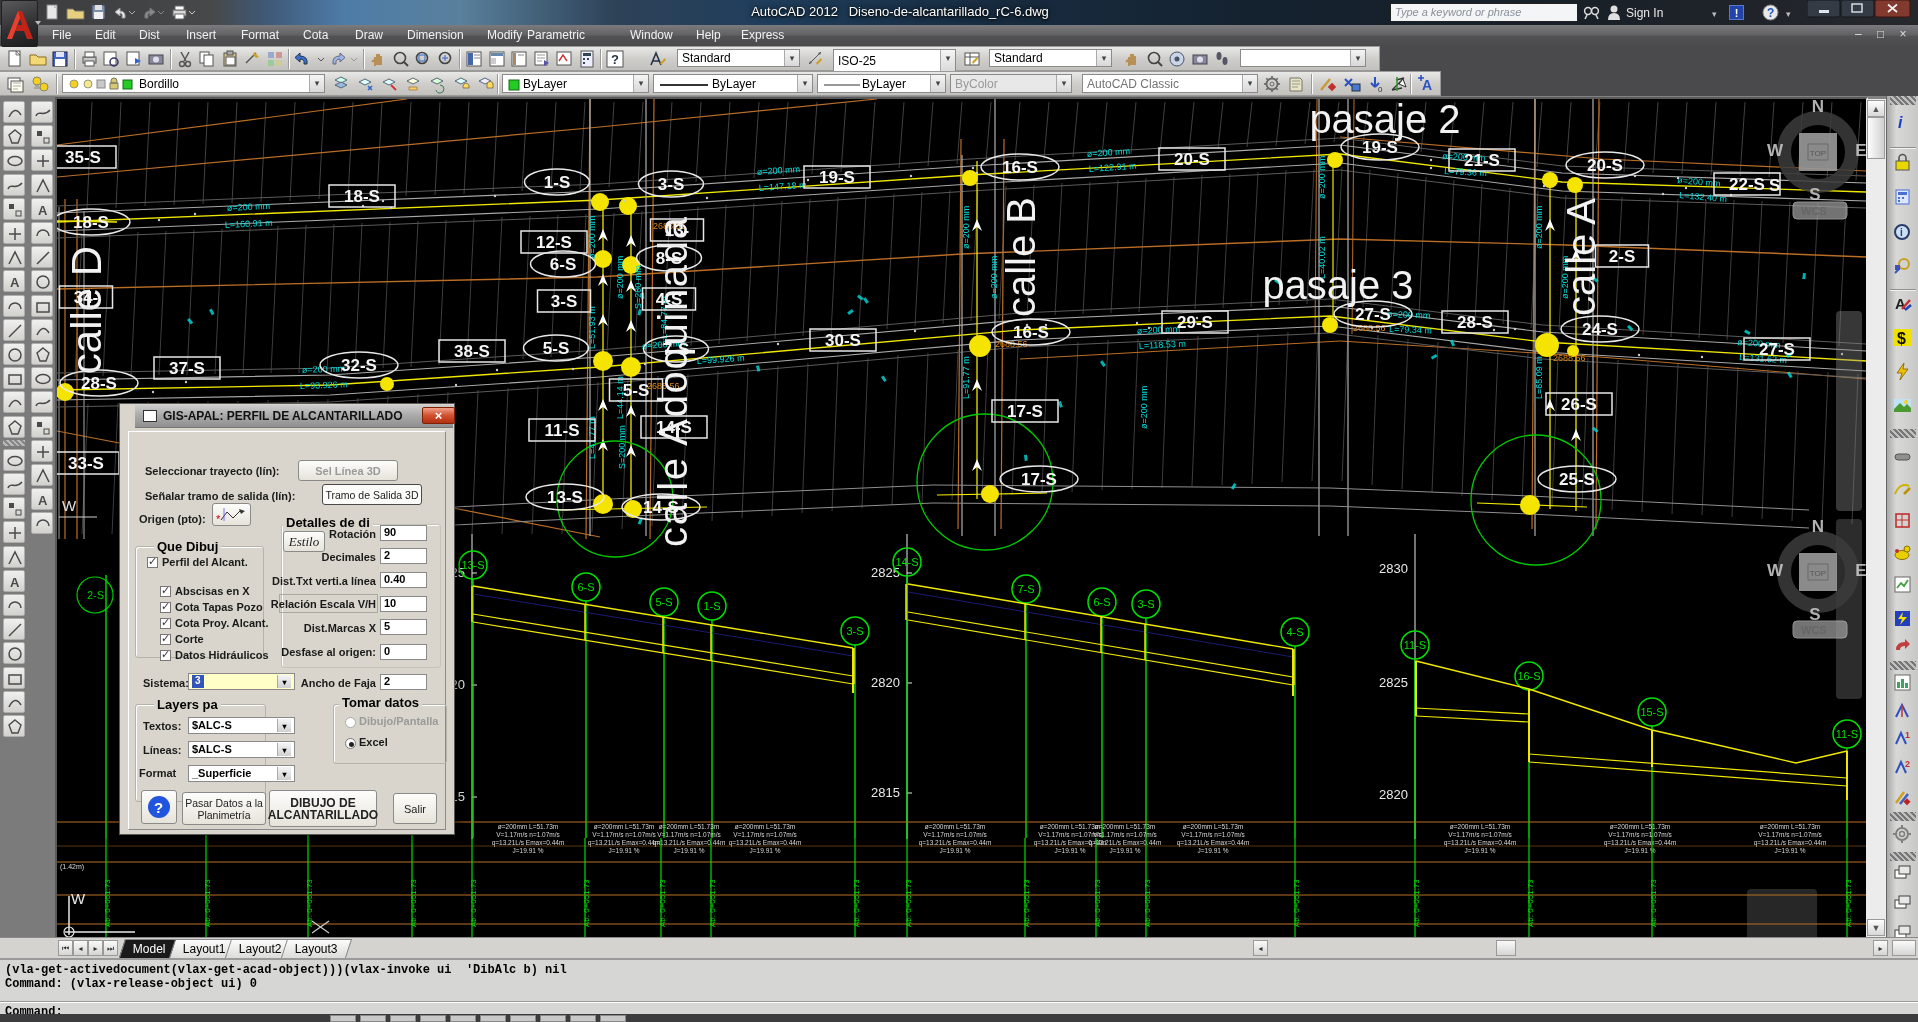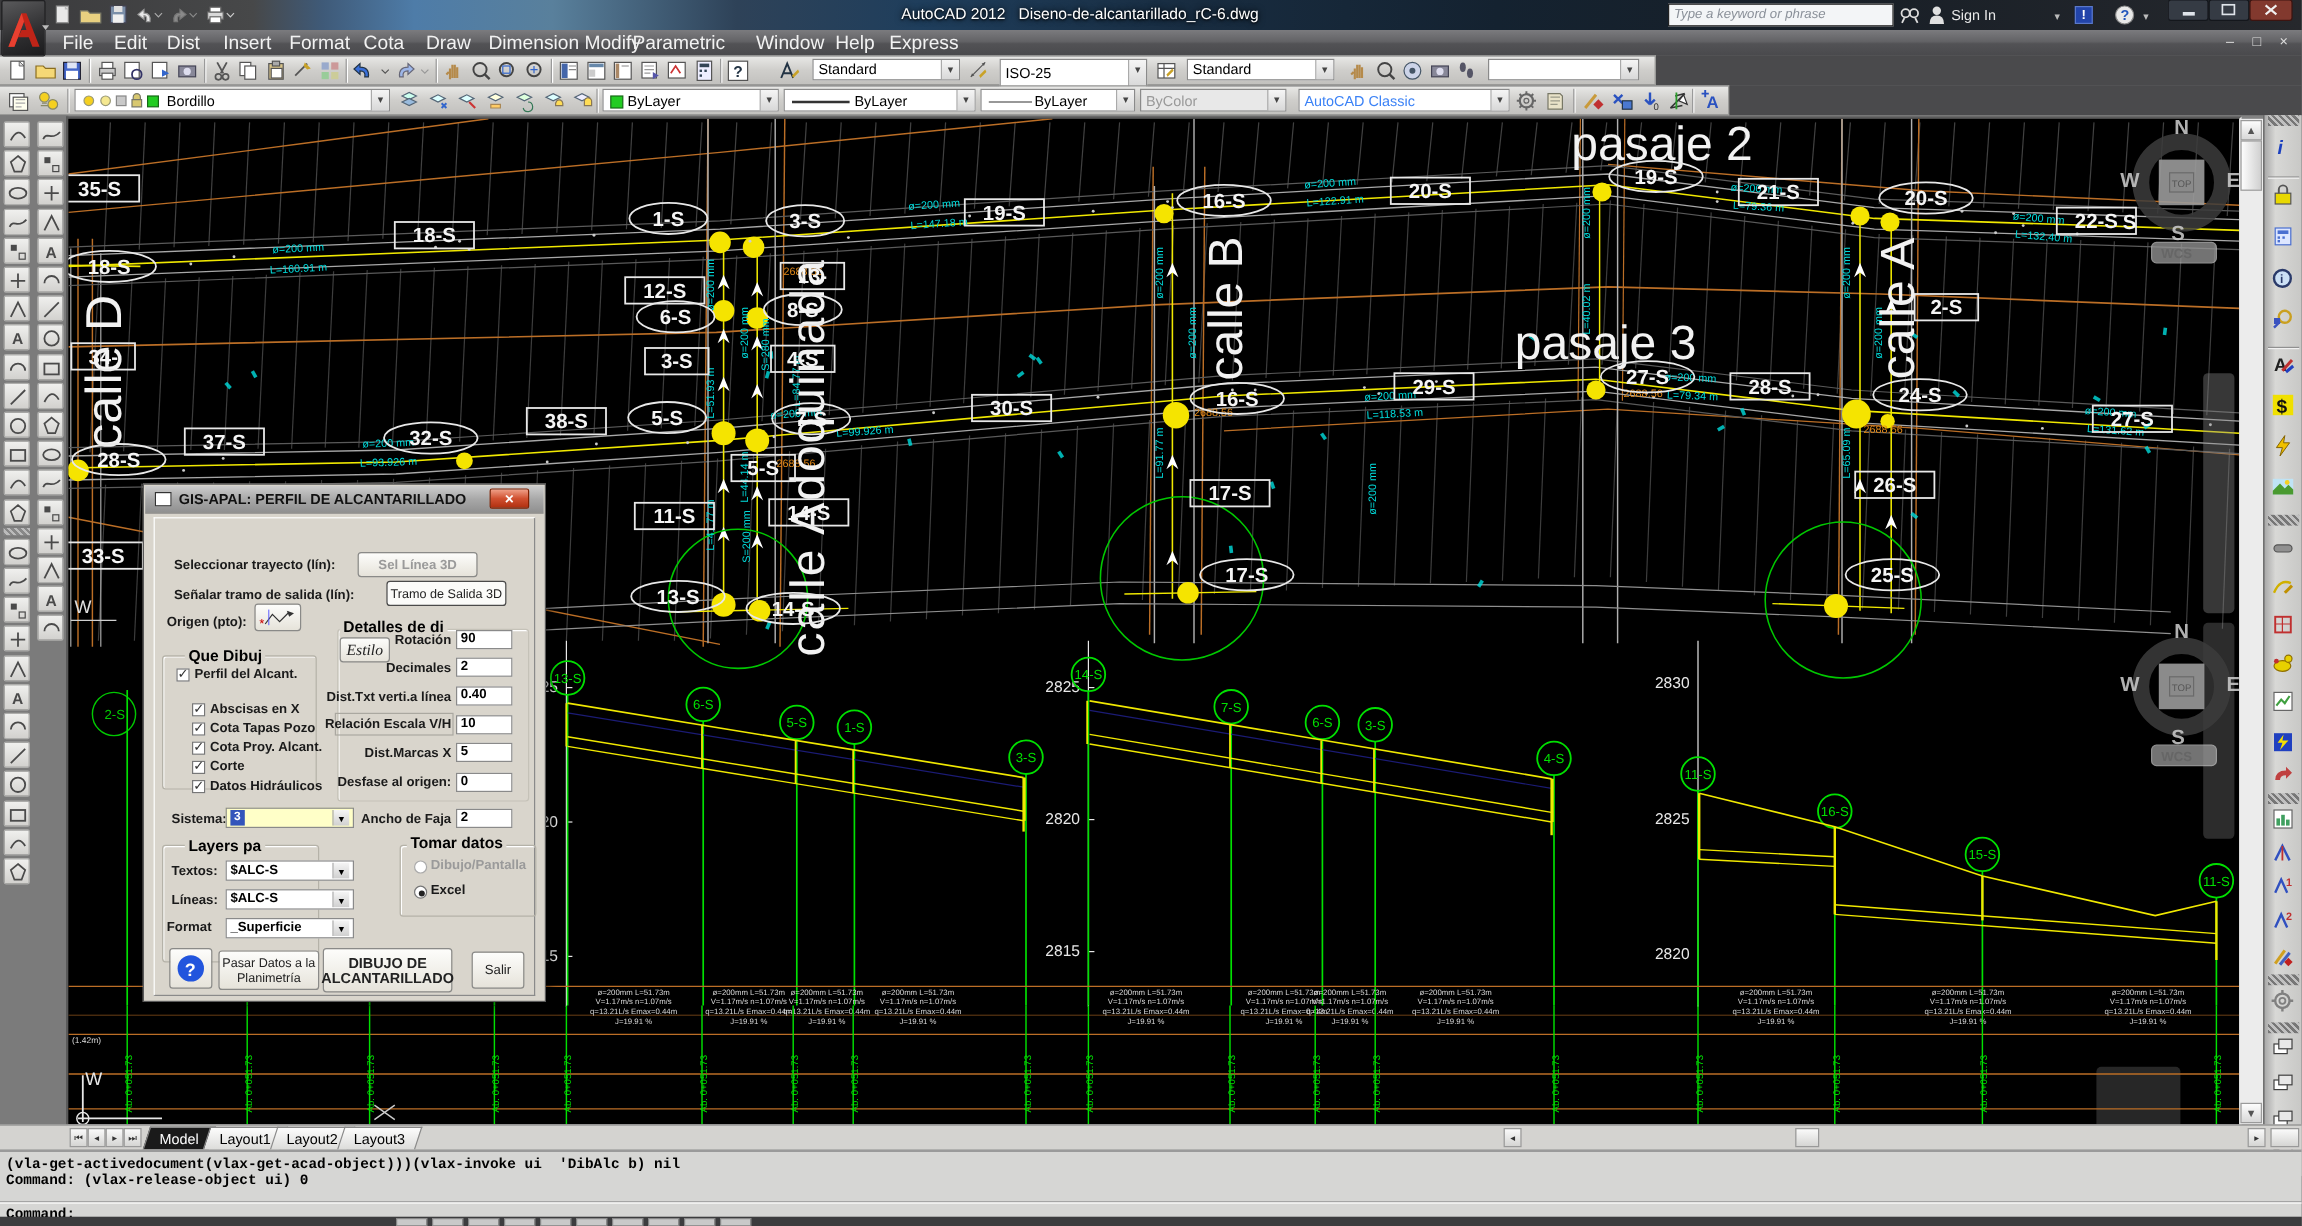--- a/index.html
+++ b/index.html
@@ -15,21 +15,21 @@
   background:linear-gradient(160deg,#5a5a5c,#2e2e30 60%,#1c1c1e); z-index:60;
   border:1px solid #202022; border-radius:2px; }
 #logo svg { margin:4px 0 0 3px; }
 #search { position:absolute; left:1390px; top:3px; width:188px; height:19px; background:#f3f5f7;
   border:1px solid #222; color:#8a9099; font-style:italic; font-size:11px; padding:2px 4px; }
 #signin { position:absolute; left:1604px; top:6px; color:#e8e8e8; font-size:12px; }
 #winbtns { position:absolute; left:1807px; top:0; }
 
 #menubar { position:absolute; left:0; top:25px; width:1918px; height:21px;
   background:linear-gradient(#7b7b7e,#636366 45%,#525255 55%,#4a4a4d);
-  color:#f2f2f2; font-size:16px; }
+  color:#f2f2f2; font-size:12px; }
 #menubar span { position:absolute; top:3px; }
 
 #row1 { position:absolute; left:0; top:46px; width:1380px; height:25px;
   background:linear-gradient(#e8e8e6,#cfcecb 50%,#c2c1be); border:1px solid #9a9a98; border-left:none; }
 #row1bg { position:absolute; left:1380px; top:46px; width:538px; height:25px; background:#4a4a4c; }
 #row2 { position:absolute; left:0; top:71px; width:1441px; height:25px;
   background:linear-gradient(#e8e8e6,#cfcecb 50%,#c2c1be); border:1px solid #9a9a98; border-left:none; }
 #row2bg { position:absolute; left:1441px; top:71px; width:477px; height:25px; background:#4a4a4c; }
 #docbtns { position:absolute; left:1855px; top:27px; color:#ddd; font-size:12px; letter-spacing:6px; }
 .hicon { position:absolute; }
@@ -79,21 +79,21 @@
 #cmd .ln { position:absolute; left:5px; white-space:pre; }
 #cmdsep { position:absolute; left:0; top:41px; width:1918px; height:2px;
   border-top:1px solid #9a9a9a; border-bottom:1px solid #fff; }
 
 #status { position:absolute; left:0; top:1014px; width:1918px; height:8px; background:#3c3c3e; }
 #status .cell { position:absolute; top:1px; height:7px; background:#c9c9c9; border:1px solid #888; }
 
 #dlg { position:absolute; left:119px; top:403px; width:336px; height:432px;
   background:#d9d5cc; border:1px solid #5a5a5a; box-shadow:3px 3px 8px rgba(0,0,0,0.5);
   z-index:50; font-size:12px; }
-.dlgtitle { position:absolute; left:1px; top:1px; right:1px; height:23px;
+.dlgtitle { position:absolute; left:15px; top:1px; right:1px; height:23px;
   background:linear-gradient(#cdcdcd,#a8a8a8 50%,#909090); border-bottom:1px solid #777;padding-left:36px; }
 .dlgtxt { position:absolute; left:28px; top:4px; font-weight:bold; font-size:12px; color:#111; }
 .dlgico { position:absolute; left:8px; top:5px; width:14px; height:12px; background:#fff;
   border:1px solid #333; }
 .dlgclose { position:absolute; left:287px; top:2px; width:33px; height:17px;
   background:linear-gradient(#f0a088,#d05030 50%,#b03010); border:1px solid #802000; border-radius:2px;
   color:#fff; text-align:center; line-height:15px; font-weight:bold; font-size:13px; }
 #dlgbody { position:absolute; left:8px; top:27px; width:318px; height:399px;
   background:#d9d5cc; border:1px solid; border-color:#fff #8a8a8a #8a8a8a #fff; }
 .lbl { position:absolute; font-size:11px; font-weight:bold; color:#1a1a1a; white-space:nowrap; }
@@ -443,21 +443,21 @@
       <line x1="2" y1="8" x2="38" y2="8" stroke="#333" stroke-width="1"></line>
     </svg>
     <span>ByLayer</span>
     <div class="carr">▾</div>
   </div>
 <div class="combo" style="left:950px;top:74px;width:122px;height:19px;background:#e8e8e8">
     <span style="color:#999">ByColor</span>
     <div class="carr">▾</div>
   </div>
 <div class="combo" style="left:1082px;top:74px;width:176px;height:19px;background:#ffffff">
-    <span style="color:#3b82f6">AutoCAD Classic</span>
+    <span style="color:#737373">AutoCAD Classic</span>
     <div class="carr">▾</div>
   </div>
 <div class="hicon" style="left:1262px;top:74px;width:20px;height:20px"><svg width="20" height="20">
       <circle cx="10" cy="10" r="5.5" fill="none" stroke="#666" stroke-width="1.8"></circle>
       <circle cx="10" cy="10" r="2" fill="none" stroke="#666"></circle>
       <g stroke="#666" stroke-width="1.6">
         <line x1="10" y1="2" x2="10" y2="5"></line>
         <line x1="10" y1="15" x2="10" y2="18"></line>
         <line x1="2" y1="10" x2="5" y2="10"></line>
         <line x1="15" y1="10" x2="18" y2="10"></line>

